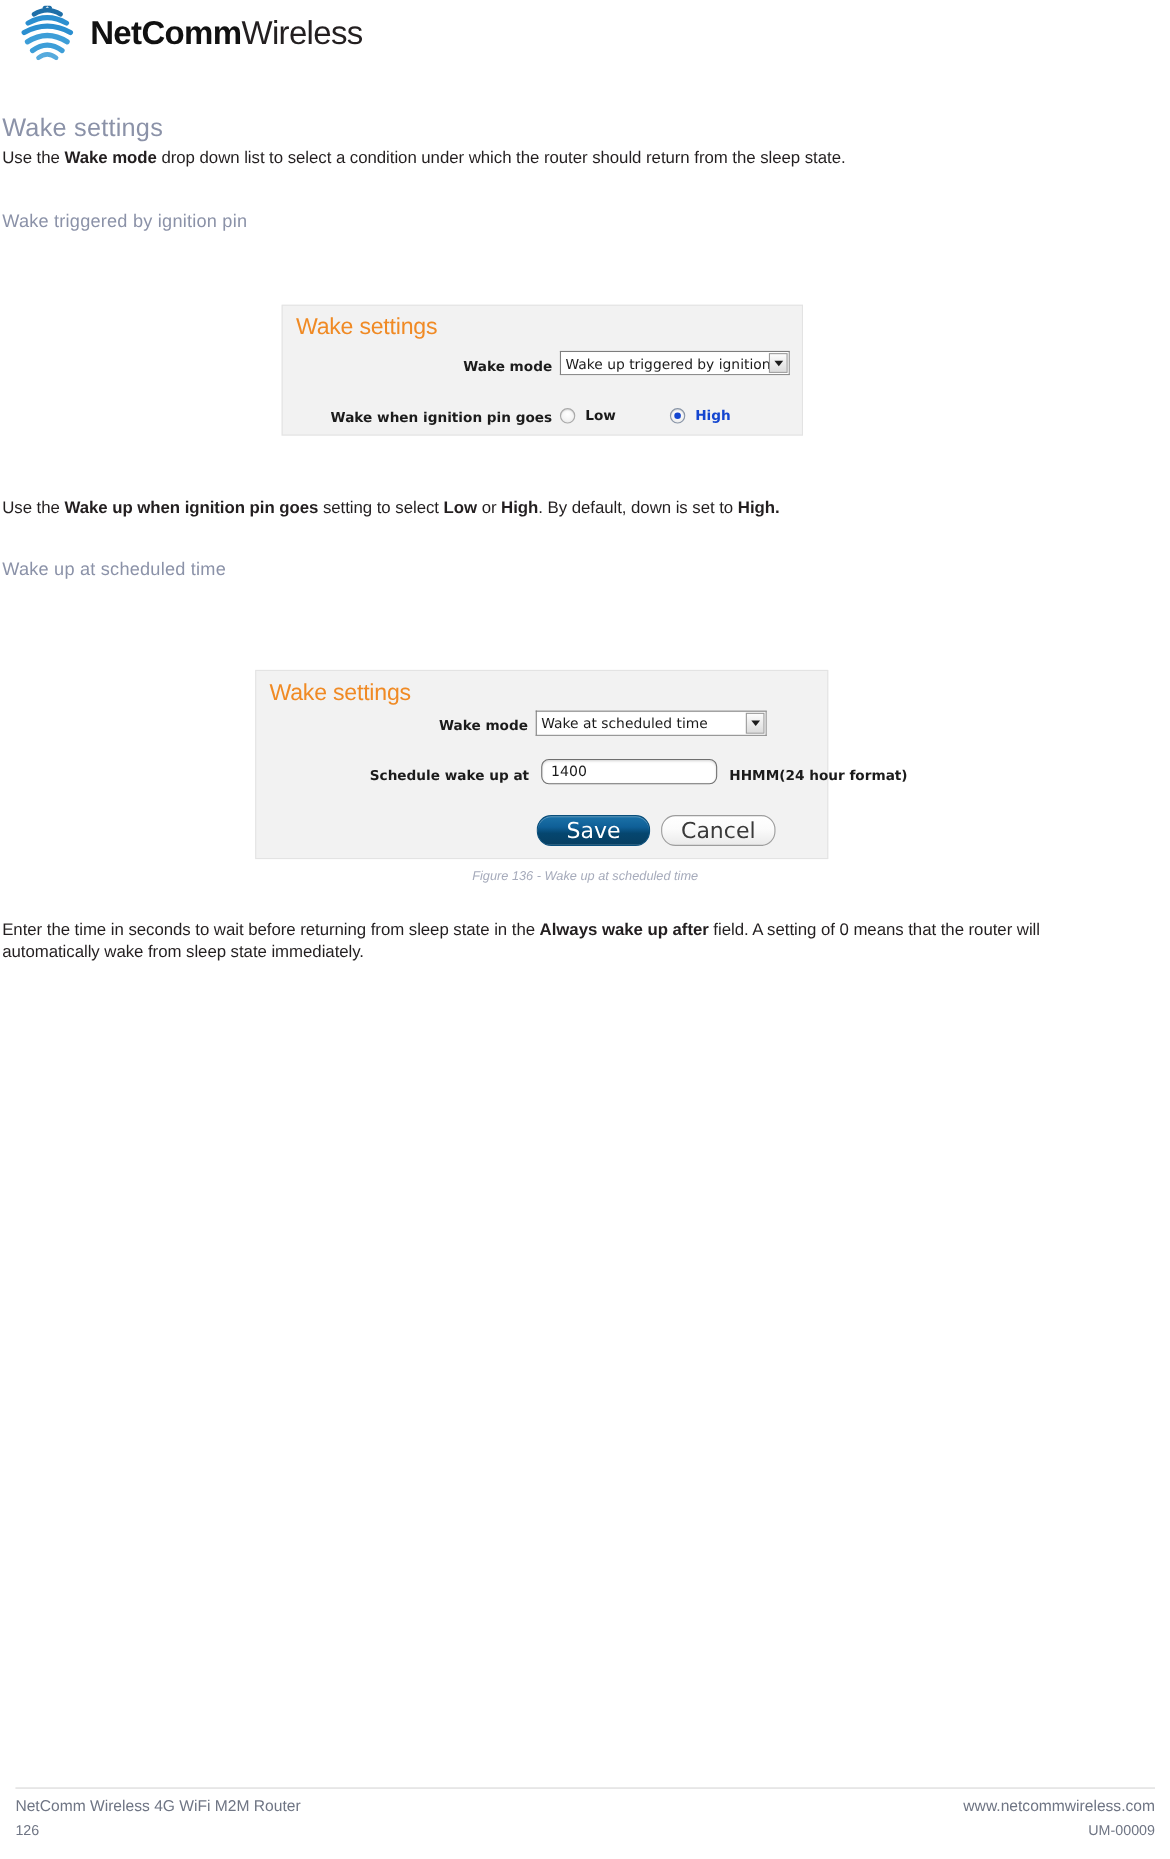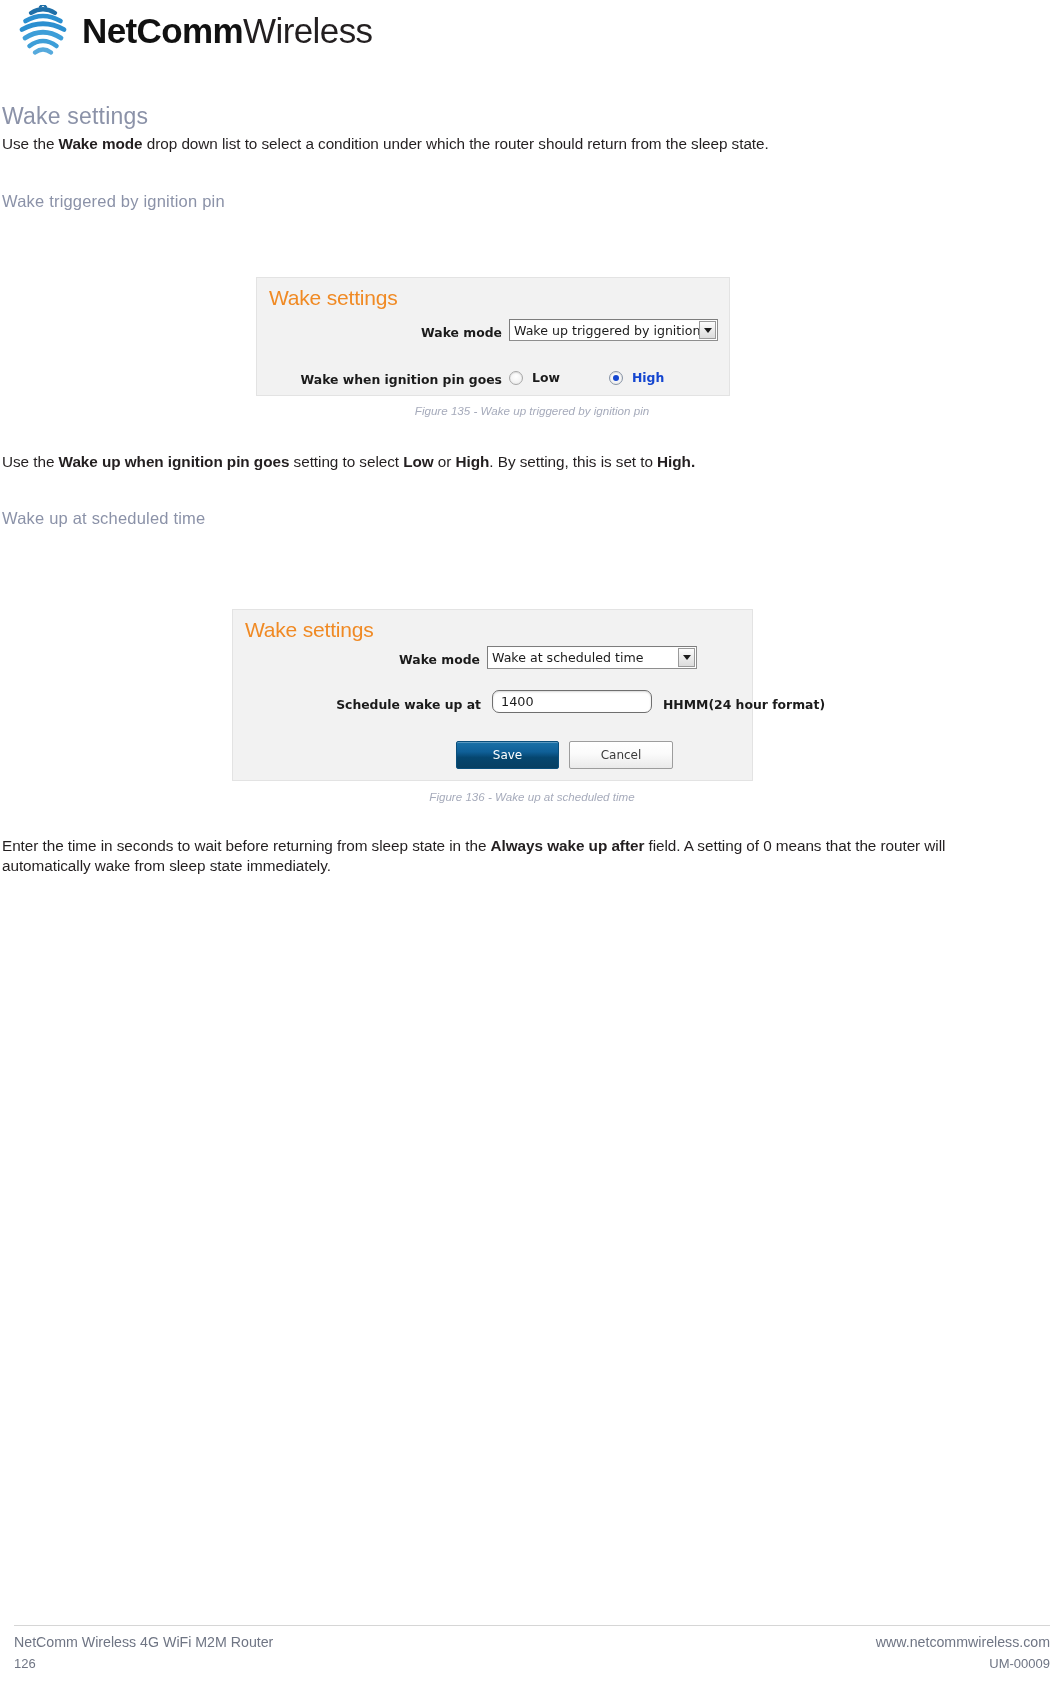--- a/index.html
+++ b/index.html
@@ -33,21 +33,21 @@
     height: 52px;
   }
   .logo-mark {
     width: 58px; height: 50px;
     position: relative;
     margin-right: 10px;
     overflow: hidden;
   }
   .logo-mark svg { display: block; }
   .logo-text {
-    font-size: 35px;
+    font-size: 30px;
     line-height: 35px;
     letter-spacing: -0.6px;
     white-space: nowrap;
     text-align: center;
   }
   .logo-text .bold { font-weight: bold; color: #111111; }
   .logo-text .light { font-weight: normal; color: #231f20; }
 
   
   .h1 {
@@ -200,23 +200,24 @@
     font-family: "DejaVu Sans", sans-serif;
   }
   .radio-label.blue { color: #1446d0; }
 
   
   .btn {
     position: absolute;
     display: flex;
     align-items: center;
     justify-content: center;
-    border-radius: 2px;
-    font-size: 12px;
-    font-family: "DejaVu Sans", sans-serif;
+    border-radius: 13px;
+    font-size: 20px;
+    font-family: "DejaVu Sans", sans-serif;
+    margin-left: 32px;
   }
   .btn-save {
     background: linear-gradient(180deg,#1b72a8 0%,#0f5f97 38%, #05466f 60%, #073f62 100%);
     border: 1px solid #0a4f7c;
     color: #ffffff;
     box-shadow: inset 0 1px 0 rgba(255,255,255,0.28);
   }
   .btn-cancel {
     background: linear-gradient(180deg,#ffffff 0%,#fbfbfb 45%,#eaeaea 100%);
     border: 1px solid #9d9d9d;
@@ -297,24 +298,23 @@
       <span class="radio"></span>
       <span class="radio-label">Low</span>
     </div>
 
     <div class="radio-wrap" style="left:352px; top:92px;">
       <span class="radio on"></span>
       <span class="radio-label blue">High</span>
     </div>
   </div>
 
-  <div class="caption" style="top:404px;">Figure 135 - Wake up triggered by ignition pin</div>
 
   <div class="para" style="left:2px; top:452px; width:1000px;">
-    <span>Use the </span><b>Wake up when ignition pin goes</b><span> setting to select </span><b>Low</b><span> or </span><b>High</b><span>. By setting, this is set to </span><b>High.</b>
+    <span>Use the </span><b>Wake up when ignition pin goes</b><span> setting to select </span><b>Low</b><span> or </span><b>High</b><span>. By default, down is set to </span><b>High.</b>
   </div>
 
   <div class="h2" style="left:2px; top:509px;">Wake up at scheduled time</div>
 
 
   <div class="shot" style="left:232px; top:609px; width:521px; height:172px;">
 
     <div class="shot-title" style="left:12px; top:8px;">Wake settings</div>
 
     <div class="fld-label" style="left:122px; top:42px; width:125px;">Wake mode</div>

